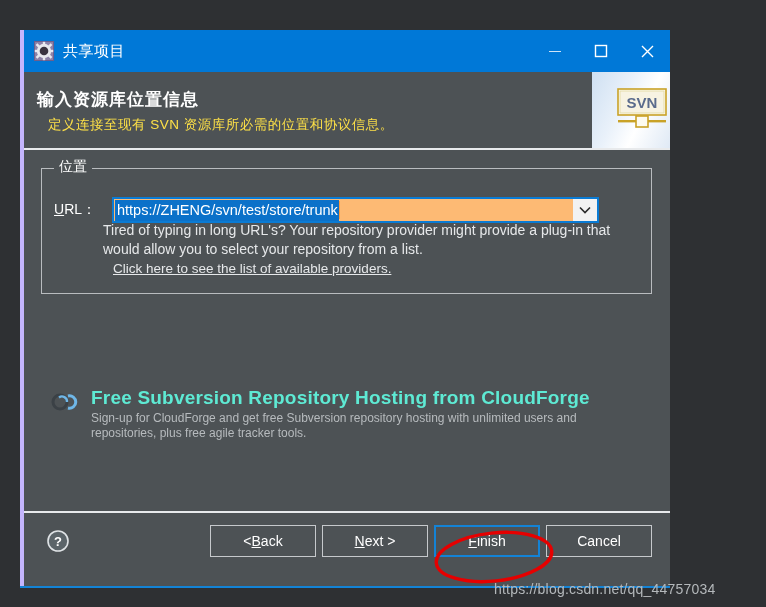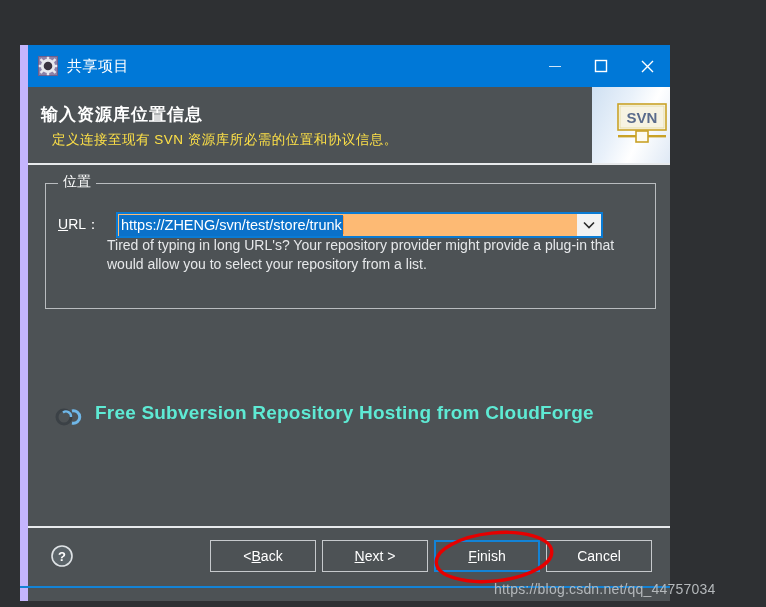--- a/index.html
+++ b/index.html
@@ -18,24 +18,23 @@
     background: #2e3033;
   }
 
   
   .dialog {
     position: absolute;
     left: 20px;
     top: 30px;
     width: 650px;
     height: 556px;
-    border-left: 8px solid #c4b5fd;
+    border-left: 4px solid #c4b5fd;
     box-sizing: border-box;
     background: #4d5255;
-    margin-top: 15px;
   }
 
   
   .titlebar {
     position: relative;
     height: 42px;
     background: #0078d7;
     display: flex;
     align-items: center;
   }
@@ -378,32 +377,34 @@
             <div class="caret"></div>
             <div class="combo-arrow">
               <svg width="12" height="8" viewBox="0 0 12 8">
                   <path d="M1 1.5 L6 6.5 L11 1.5" stroke="#2b2b2b" stroke-width="1.6" fill="none"></path>
                 </svg>
             </div>
           </div>
         </div>
 
         <div class="hint">Tired of typing in long URL's?  Your repository provider might provide a plug-in that would allow you to select your repository from a list.</div>
+        <div class="hint-link">Click here to see the list of available providers.</div>
       </div>
 
       <div class="promo">
         <div class="promo-icon">
           <svg viewBox="0 0 34 26" width="34" height="26">
             <path d="M13 6 A7 7 0 1 0 13 20 A7 7 0 1 0 13 6 Z" fill="none" stroke="#3b4146" stroke-width="3"></path>
             <path d="M21 7 A6.2 6.2 0 1 1 21 19" fill="none" stroke="#6fb7e8" stroke-width="3"></path>
             <path d="M12 8.5 A5 5 0 0 1 20 13" fill="none" stroke="#6fb7e8" stroke-width="2.4"></path>
           </svg>
         </div>
         <div>
           <div class="promo-title">Free Subversion Repository Hosting from CloudForge</div>
+          <div class="promo-desc">Sign-up for CloudForge and get free Subversion repository hosting with unlimited users and repositories, plus free agile tracker tools.</div>
         </div>
       </div>
 
     </div>
 
     <div class="sep"></div>
 
     <div class="footer">
       <div class="help-icon">
         <svg viewBox="0 0 22 22" width="22" height="22">

